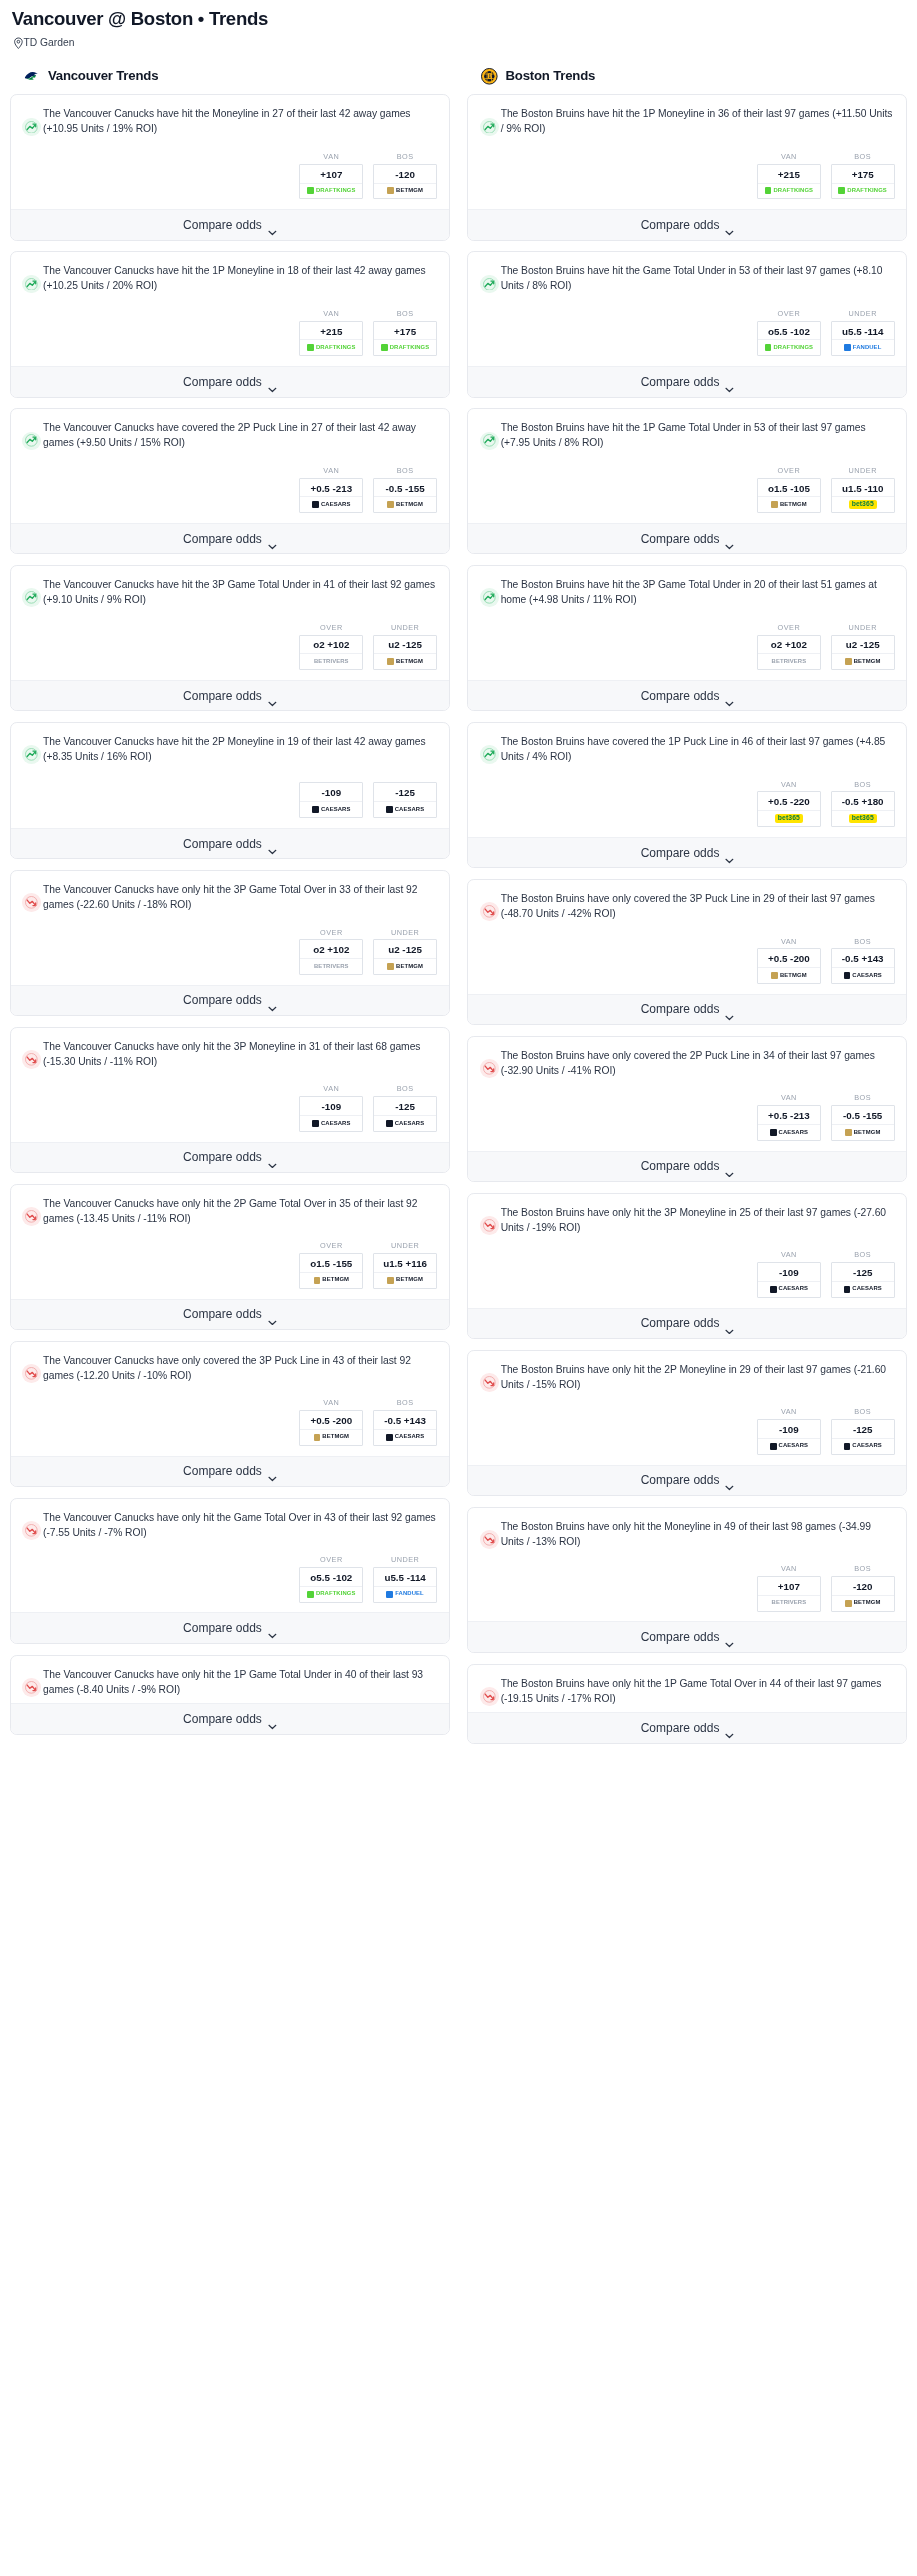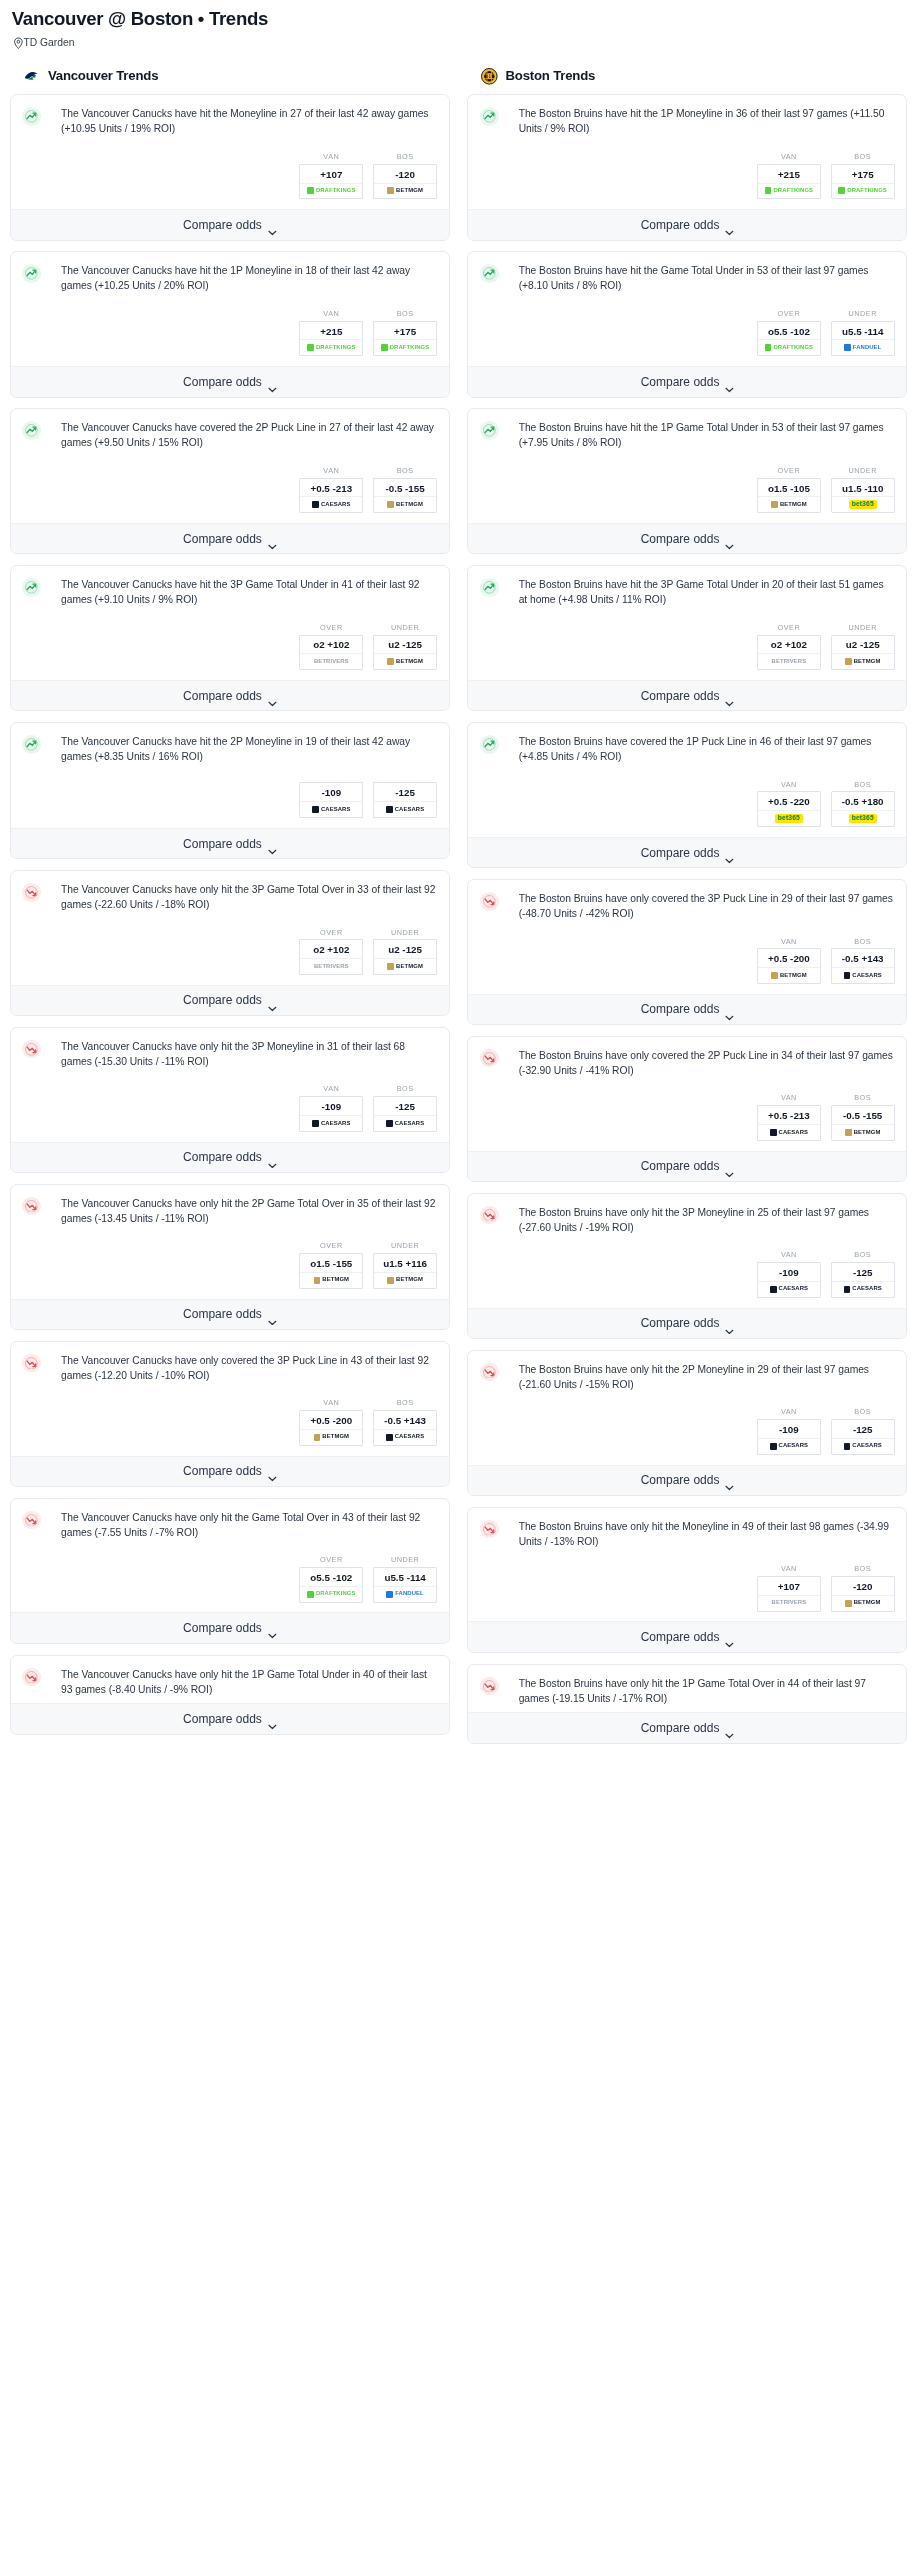--- a/index.html
+++ b/index.html
@@ -45,21 +45,21 @@
   .col-head-title { font-size: 13.2px; font-weight: 700; color: #111827; letter-spacing: -0.2px;}
 
   .card {
     border: 1px solid #e7e9ee;
     border-radius: 6.8px;
     background: #fff;
     margin-bottom: 10.8px;
     overflow: hidden;
   }
   .card-body { padding: 10.8px 11.7px 6.8px 11.7px; }
-  .trend-row { display: flex; gap: 20px; align-items: flex-start; }
+  .trend-row { display: flex; gap: 2px; align-items: flex-end; }
 
   .trend-icon {
     width: 18.6px; height: 18.6px; flex: 0 0 18.6px;
     border-radius: 50%;
     display: flex; align-items: center; justify-content: center;
     margin-top: 1px;
   }
   .trend-icon.up { background: #e9f8ef; }
   .trend-icon.down { background: #fdeaea; }
   .trend-icon svg { display: block; }

